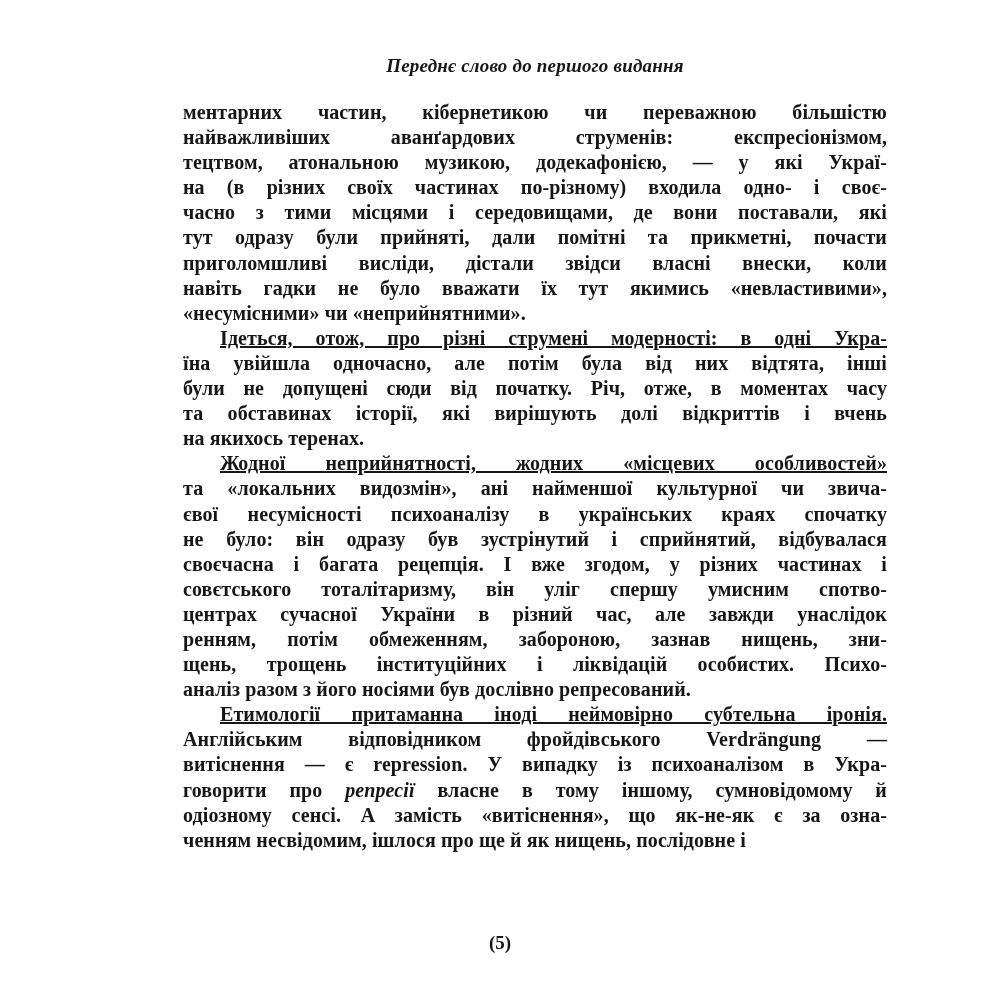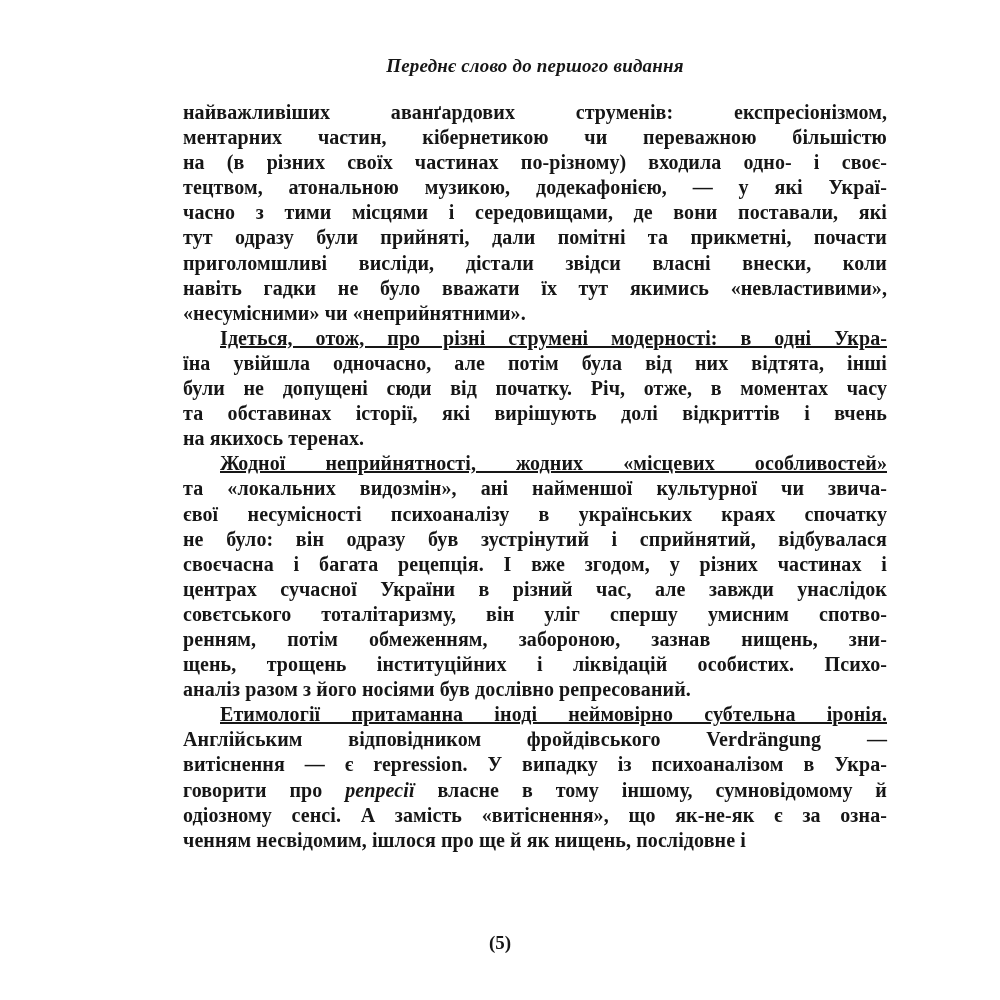--- a/index.html
+++ b/index.html
@@ -55,45 +55,45 @@
   }
 </style>
 </head>
 <body>
 
 <div class="page">
   <div class="running-header">Переднє слово до першого видання</div>
 
   <div class="body-text">
       <div class="paragraph">
+        <div class="line"><span>ментарних частин, кібернетикою чи переважною більшістю</span></div>
         <div class="line"><span>найважливіших аванґардових струменів: експресіонізмом,</span></div>
-        <div class="line"><span>ментарних частин, кібернетикою чи переважною більшістю</span></div>
+        <div class="line"><span>тецтвом, атональною музикою, додекафонією, — у які Украї-</span></div>
         <div class="line"><span>на (в різних своїх частинах по-різному) входила одно- і своє-</span></div>
-        <div class="line"><span>тецтвом, атональною музикою, додекафонією, — у які Украї-</span></div>
         <div class="line"><span>часно з тими місцями і середовищами, де вони поставали, які</span></div>
         <div class="line"><span>тут одразу були прийняті, дали помітні та прикметні, почасти</span></div>
         <div class="line"><span>приголомшливі висліди, дістали звідси власні внески, коли</span></div>
         <div class="line"><span>навіть гадки не було вважати їх тут якимись «невластивими»,</span></div>
         <div class="line last"><span>«несумісними» чи «неприйнятними».</span></div>
       </div>
       <div class="paragraph">
         <div class="line indent"><span>Ідеться, отож, про різні струмені модерності: в одні Укра-</span></div>
         <div class="line"><span>їна увійшла одночасно, але потім була від них відтята, інші</span></div>
         <div class="line"><span>були не допущені сюди від початку. Річ, отже, в моментах часу</span></div>
         <div class="line"><span>та обставинах історії, які вирішують долі відкриттів і вчень</span></div>
         <div class="line last"><span>на якихось теренах.</span></div>
       </div>
       <div class="paragraph">
         <div class="line indent"><span>Жодної неприйнятності, жодних «місцевих особливостей»</span></div>
         <div class="line"><span>та «локальних видозмін», ані найменшої культурної чи звича-</span></div>
         <div class="line"><span>євої несумісності психоаналізу в українських краях спочатку</span></div>
         <div class="line"><span>не було: він одразу був зустрінутий і сприйнятий, відбувалася</span></div>
         <div class="line"><span>своєчасна і багата рецепція. І вже згодом, у різних частинах і</span></div>
+        <div class="line"><span>совєтського тоталітаризму, він уліг спершу умисним спотво-</span></div>
         <div class="line"><span>центрах сучасної України в різний час, але завжди унаслідок</span></div>
-        <div class="line"><span>совєтського тоталітаризму, він уліг спершу умисним спотво-</span></div>
         <div class="line"><span>ренням, потім обмеженням, забороною, зазнав нищень, зни-</span></div>
         <div class="line"><span>щень, трощень інституційних і ліквідацій особистих. Психо-</span></div>
         <div class="line last"><span>аналіз разом з його носіями був дослівно репресований.</span></div>
       </div>
       <div class="paragraph">
         <div class="line indent"><span>Етимології притаманна іноді неймовірно субтельна іронія.</span></div>
         <div class="line"><span>Англійським відповідником фройдівського Verdrängung —</span></div>
         <div class="line"><span>витіснення — є repression. У випадку із психоаналізом в Укра-</span></div>
         <div class="line"><span>говорити про </span><span class="italic">репресії</span><span> власне в тому іншому, сумновідомому й</span></div>
         <div class="line"><span>одіозному сенсі. А замість «витіснення», що як-не-як є за озна-</span></div>

